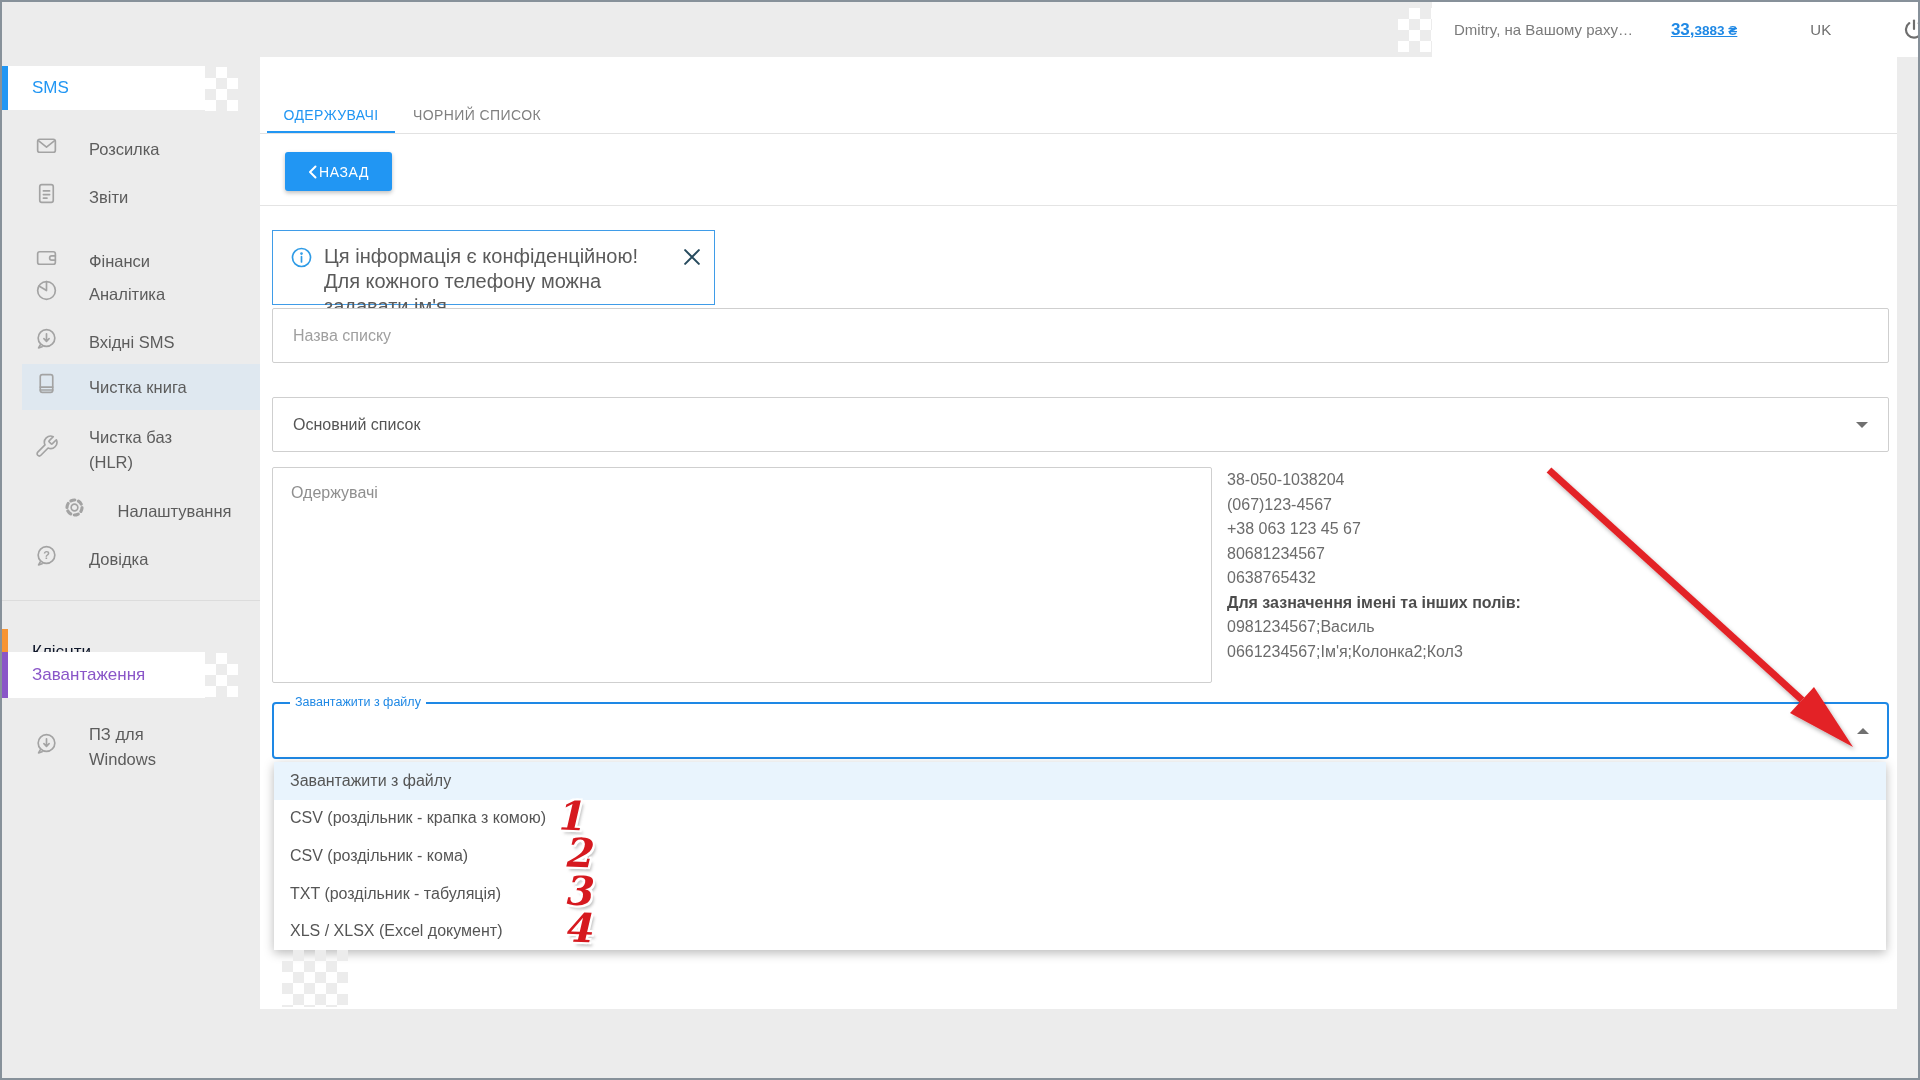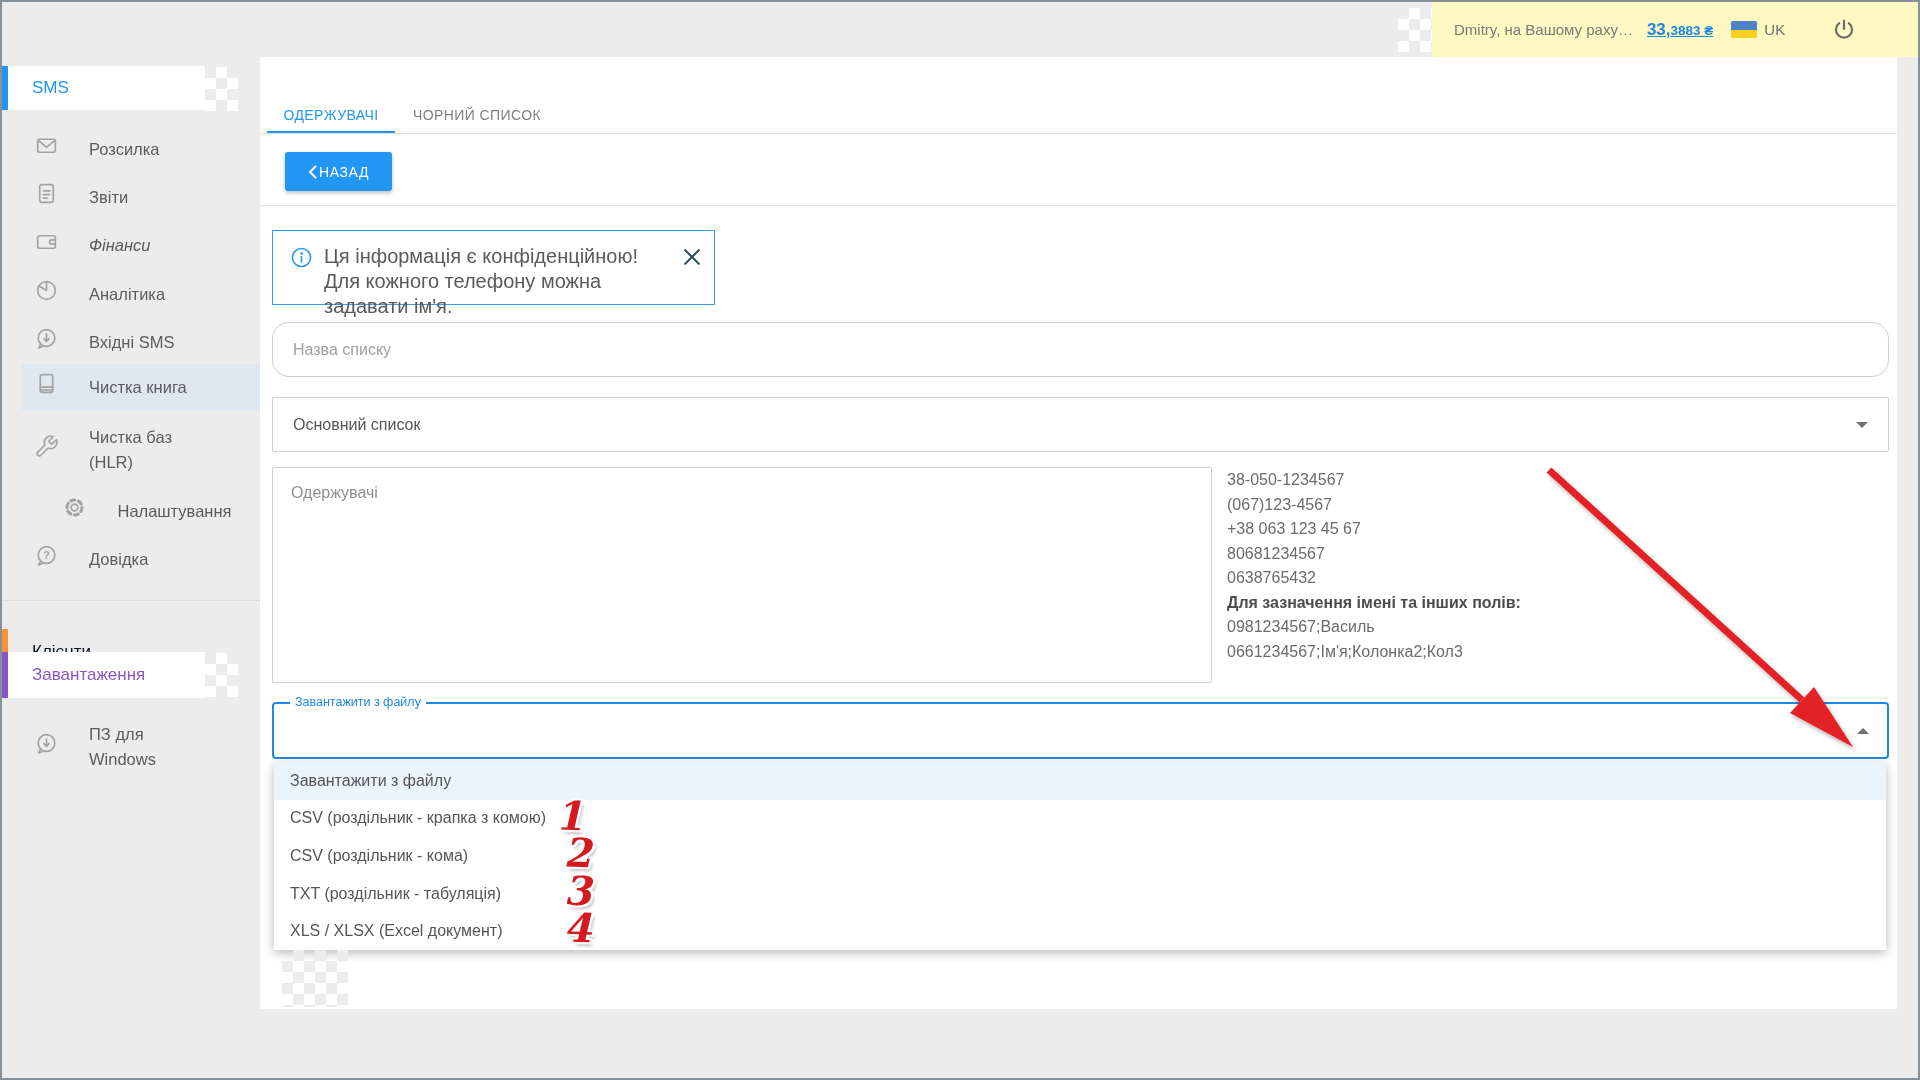--- a/index.html
+++ b/index.html
@@ -6,21 +6,21 @@
   html,body { width:1920px; height:1080px; }
   body { position:relative; background:#ececec; border:2px solid #87919a; overflow:hidden; }
 
   
   .px-check { position:absolute;
     background-image: conic-gradient(var(--c) 25%, transparent 0 50%, var(--c) 0 75%, transparent 0);
     background-size:22px 22px; }
 
   
   .user-panel { position:absolute; left:1430px; top:0; width:486px; height:55px;
-    background:#fef9c3; display:flex; align-items:center; padding-right:20px; }
+    background:#ffffff; display:flex; align-items:center; padding-right:20px;gap:24px; }
   .user-text { color:#7a7a7a; font-size:15px; margin-left:22px; white-space:nowrap; }
   .balance { margin-left:14px; color:#1e88e5; font-weight:bold; text-decoration:underline;
     white-space:nowrap; cursor:pointer; }
   .balance .whole { font-size:17px; }
   .balance .frac { font-size:13.5px; }
   .flag { margin-left:18px; width:26px; height:17px; display:flex; flex-direction:column; border-radius:2px; overflow:hidden; cursor:pointer; }
   .flag .t { flex:1; background:#4e83ca; } .flag .b { flex:1; background:#f8d01f; }
   .lang { margin-left:7px; color:#6f6f6f; font-size:15px; cursor:pointer; }
   .power { margin-left:46px; cursor:pointer; display:flex; }
 
@@ -123,21 +123,21 @@
         </svg></span>
     <span>Розсилка</span>
   </div>
   <div class="nav-item" style="top:118px;">
     <span><svg width="25" height="25" viewBox="0 0 24 24">
           <rect x="5.5" y="3.5" width="13" height="17" rx="2"></rect>
           <path d="M9 9.5h6M9 13h6M9 16.5h3.5"></path>
         </svg></span>
     <span>Звіти</span>
   </div>
-  <div class="nav-item" style="top:166px;font-style:italic;">
+  <div class="nav-item" style="top:182px;">
     <span><svg width="25" height="25" viewBox="0 0 24 24">
           <rect x="3.5" y="6.5" width="17" height="12" rx="2"></rect>
           <path d="M20.5 10.5h-3.5a2 2 0 0 0 0 4h3.5"></path>
         </svg></span>
     <span>Фінанси</span>
   </div>
   <div class="nav-item" style="top:215px;">
     <span><svg width="25" height="25" viewBox="0 0 24 24">
           <circle cx="12" cy="12" r="8.5"></circle>
           <path d="M12 12V3.5M12 12L4.8 7.6"></path>
@@ -231,33 +231,33 @@
       <div>Ця інформація є конфіденційною!</div>
       <div>Для кожного телефону можна задавати ім'я.</div>
     </div>
     <span class="info-close">
       <svg width="16" height="16" viewBox="0 0 14 14" stroke="#274b5e" stroke-width="1.8" stroke-linecap="round">
           <path d="M1 1 L13 13 M13 1 L1 13"></path>
         </svg>
     </span>
   </div>
 
-  <div class="field" style="top:265px;border-radius:17px;">
+  <div class="field" style="top:251px;">
     <input type="text" placeholder="Назва списку" style="">
   </div>
 
   <div class="field" style="top:340px; cursor:pointer;">
     <span class="select-value">Основний список</span>
     <span class="tri-down"></span>
   </div>
 
   <textarea class="recipients" placeholder="Одержувачі" style=""></textarea>
 
   <div class="example">
-    <p>38-050-1234567</p>
+    <p>38-050-1038204</p>
     <p>(067)123-4567</p>
     <p>+38 063 123 45 67</p>
     <p>80681234567</p>
     <p>0638765432</p>
     <p class="bold">Для зазначення імені та інших полів:</p>
     <p>0981234567;Василь</p>
     <p>0661234567;Ім'я;Колонка2;Кол3</p>
   </div>
 
   <div class="upload-select">

